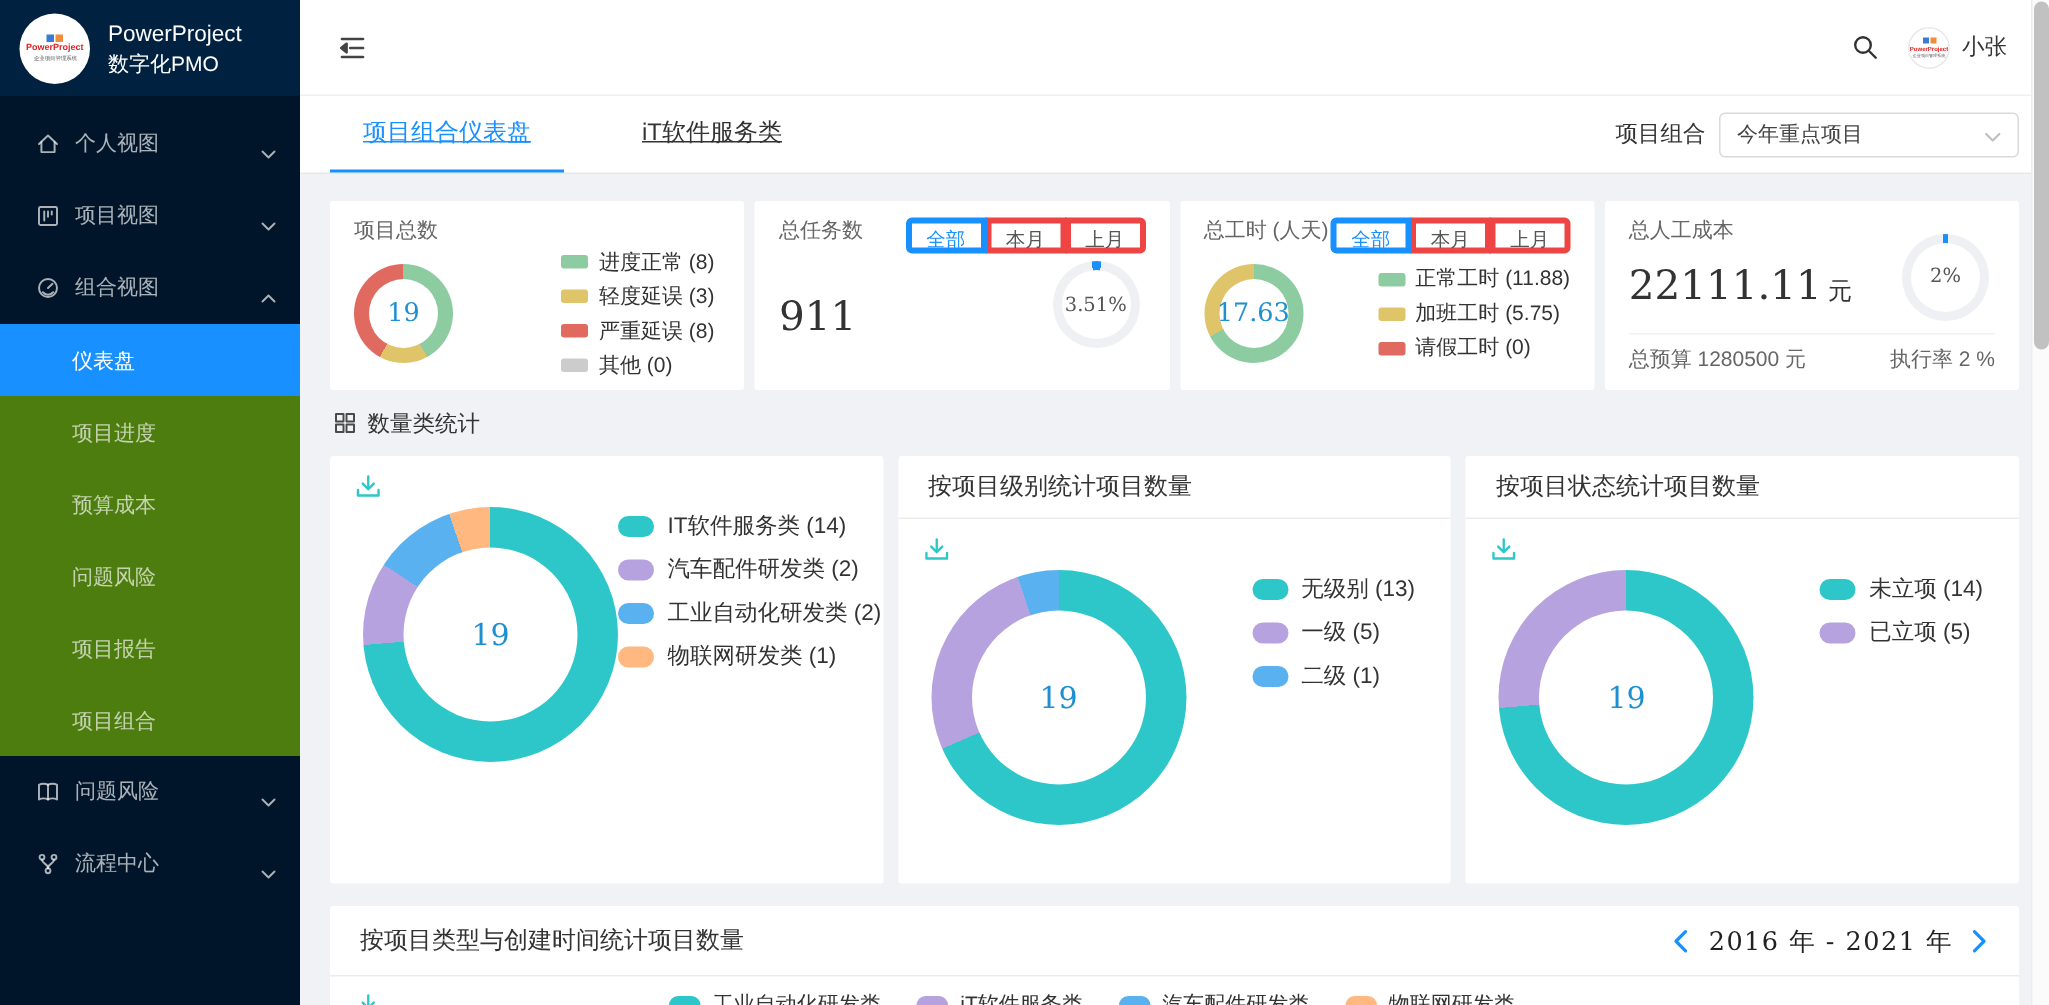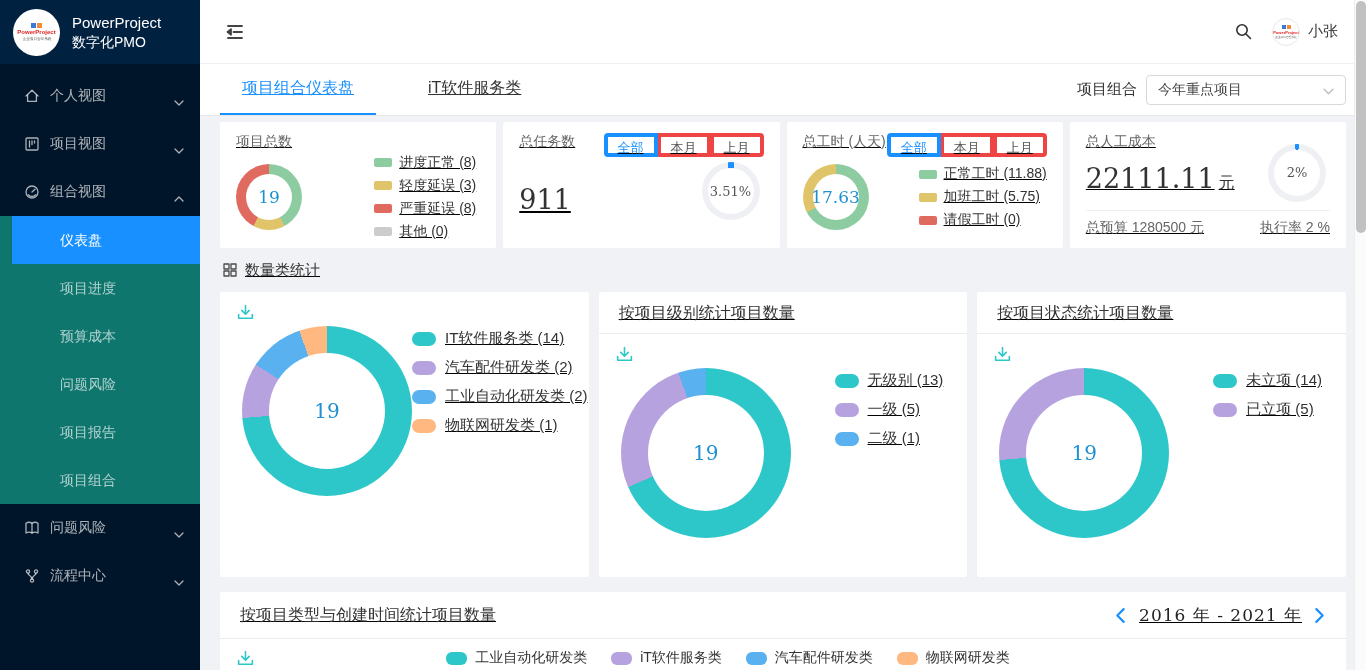--- a/index.html
+++ b/index.html
@@ -19,21 +19,21 @@
   .logo-badge-s { font-size:4px; color:#555; transform:scale(.9); line-height:5px; }
   .logo-text { margin-left:12px; color:#fff; }
   .logo-text .l1 { font-size:15px; line-height:20px; }
   .logo-text .l2 { font-size:14px; line-height:19px; }
   .nav { padding-top:8px; }
   .nav-item { height:48px; display:flex; align-items:center; padding:0 16px 0 24px;
               color:rgba(255,255,255,.67); font-size:14px; cursor:pointer; }
   .nav-item .nicon { width:16px; height:16px; margin-right:10px; flex:none; }
   .nav-item .nlabel { flex:1; }
   .chev { width:10px; height:6px; }
-  .submenu { background:#0f766e;padding-left:12px; }
+  .submenu { background:#4d7c0f; }
   .sub-item { height:48px; line-height:48px; padding-left:48px; color:rgba(255,255,255,.67);
               font-size:14px; cursor:pointer; }
   .sub-item.selected { background:#1890ff; color:#fff; }
   svg.stroke { fill:none; stroke:currentColor; stroke-width:1.3; stroke-linecap:round; stroke-linejoin:round; }
 
   
   .main { margin-left:200px; height:670px; display:flex; flex-direction:column; background:#f0f2f5;justify-content:center; }
   .topbar { height:64px; background:#fff; display:flex; align-items:center;
             padding:0 28px 0 24px; border-bottom:1px solid #f0f0f0; }
   .fold-btn { width:22px; height:20px; color:#444; cursor:pointer; }
@@ -54,21 +54,21 @@
          cursor:pointer; border-bottom:2px solid transparent;text-decoration:underline; }
   .tab.active { color:#1890ff; border-bottom-color:#1890ff; }
   .tab + .tab { margin-left:30px; }
   .pf-select-wrap { margin-left:auto; display:flex; align-items:center; gap:9px; }
   .pf-label { font-size:15px; color:#333; }
   .pf-select { width:200px; height:30px; border:1px solid #d9d9d9; border-radius:4px; background:#fff;
                display:flex; align-items:center; padding:0 11px; font-size:14px; color:#444; cursor:pointer; }
   .pf-select .sel-chev { margin-left:auto; color:#bfbfbf; }
 
   
-  .content { flex:1; padding:6px 20px 0; overflow:hidden;text-decoration:underline; }
+  .content { flex:1; padding:18px 20px 0; overflow:hidden; }
   .stat-row { display:flex; gap:7px; height:126px; }
   .card { background:#fff; border-radius:2px; }
   .stat-card { flex:1; padding:11px 16px; display:flex; flex-direction:column; position:relative; }
   .stat-title { font-size:14px; color:#666; }
   .stat-head { display:flex; align-items:flex-start; }
   .btn-group { margin-left:auto; display:flex; }
   .fbtn { height:24px; padding:0 10px; font-size:13px; line-height:22px; background:#fff;
           border:4px solid #ef4444; color:#555; margin-left:-1px; cursor:pointer; position:relative; }
   .fbtn:first-child { border-radius:4px 0 0 4px; margin-left:0; }
   .fbtn:last-child { border-radius:0 4px 4px 0; }

